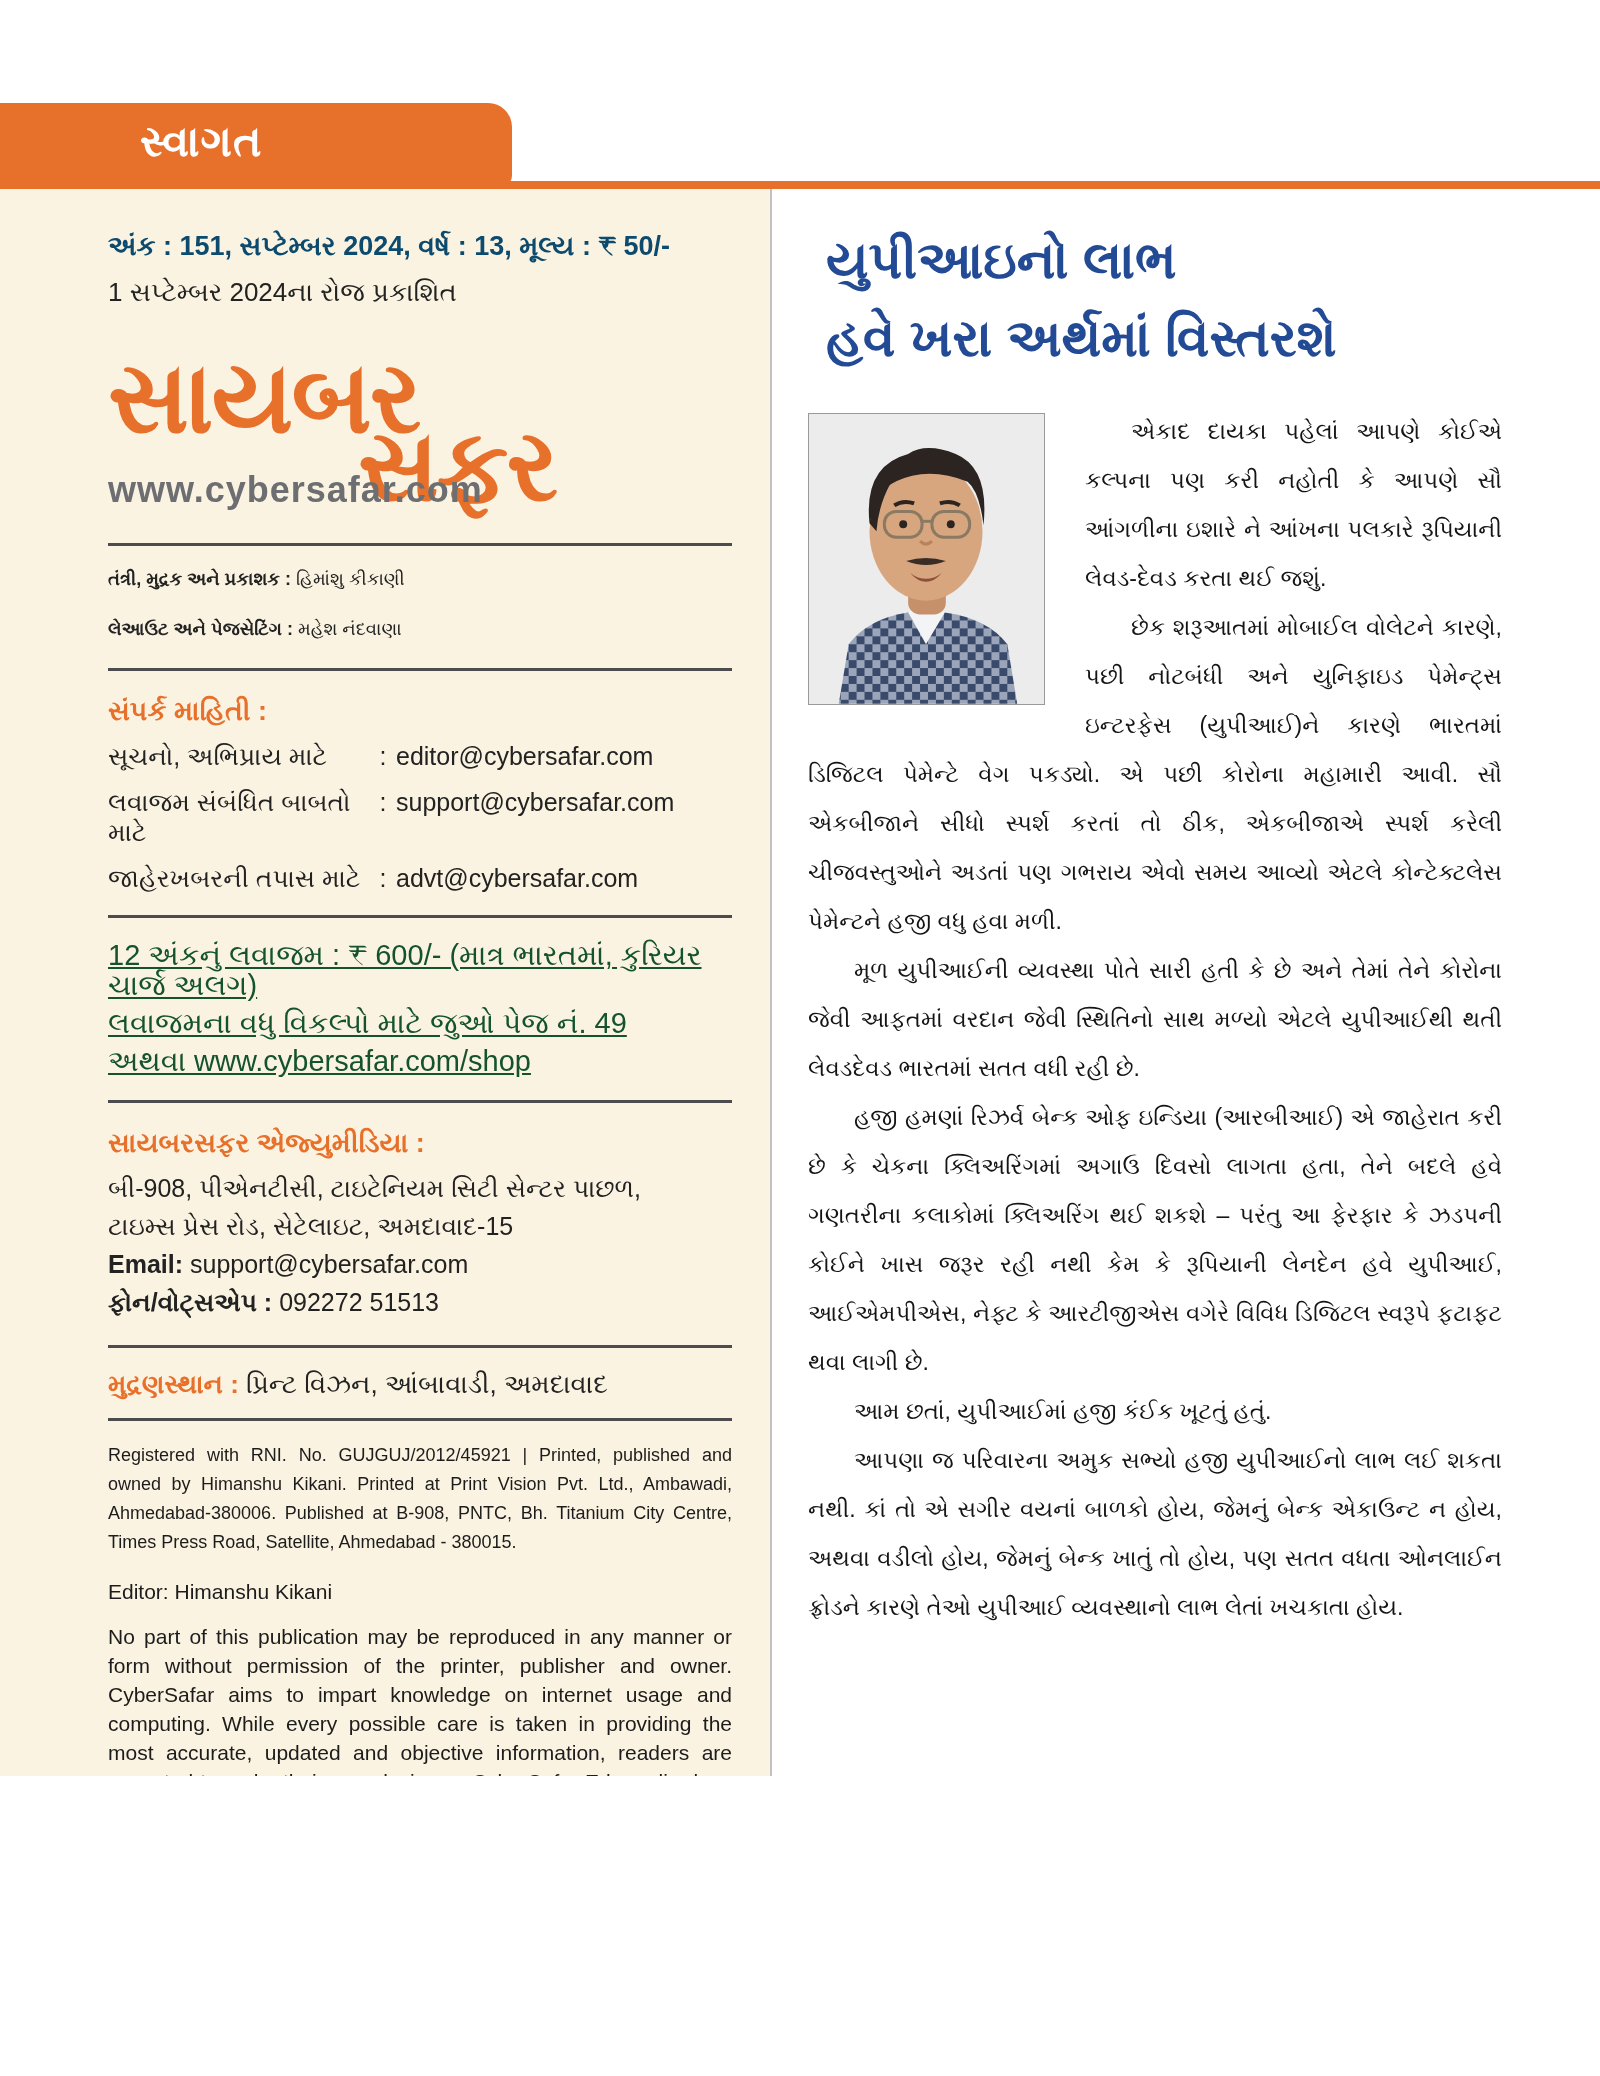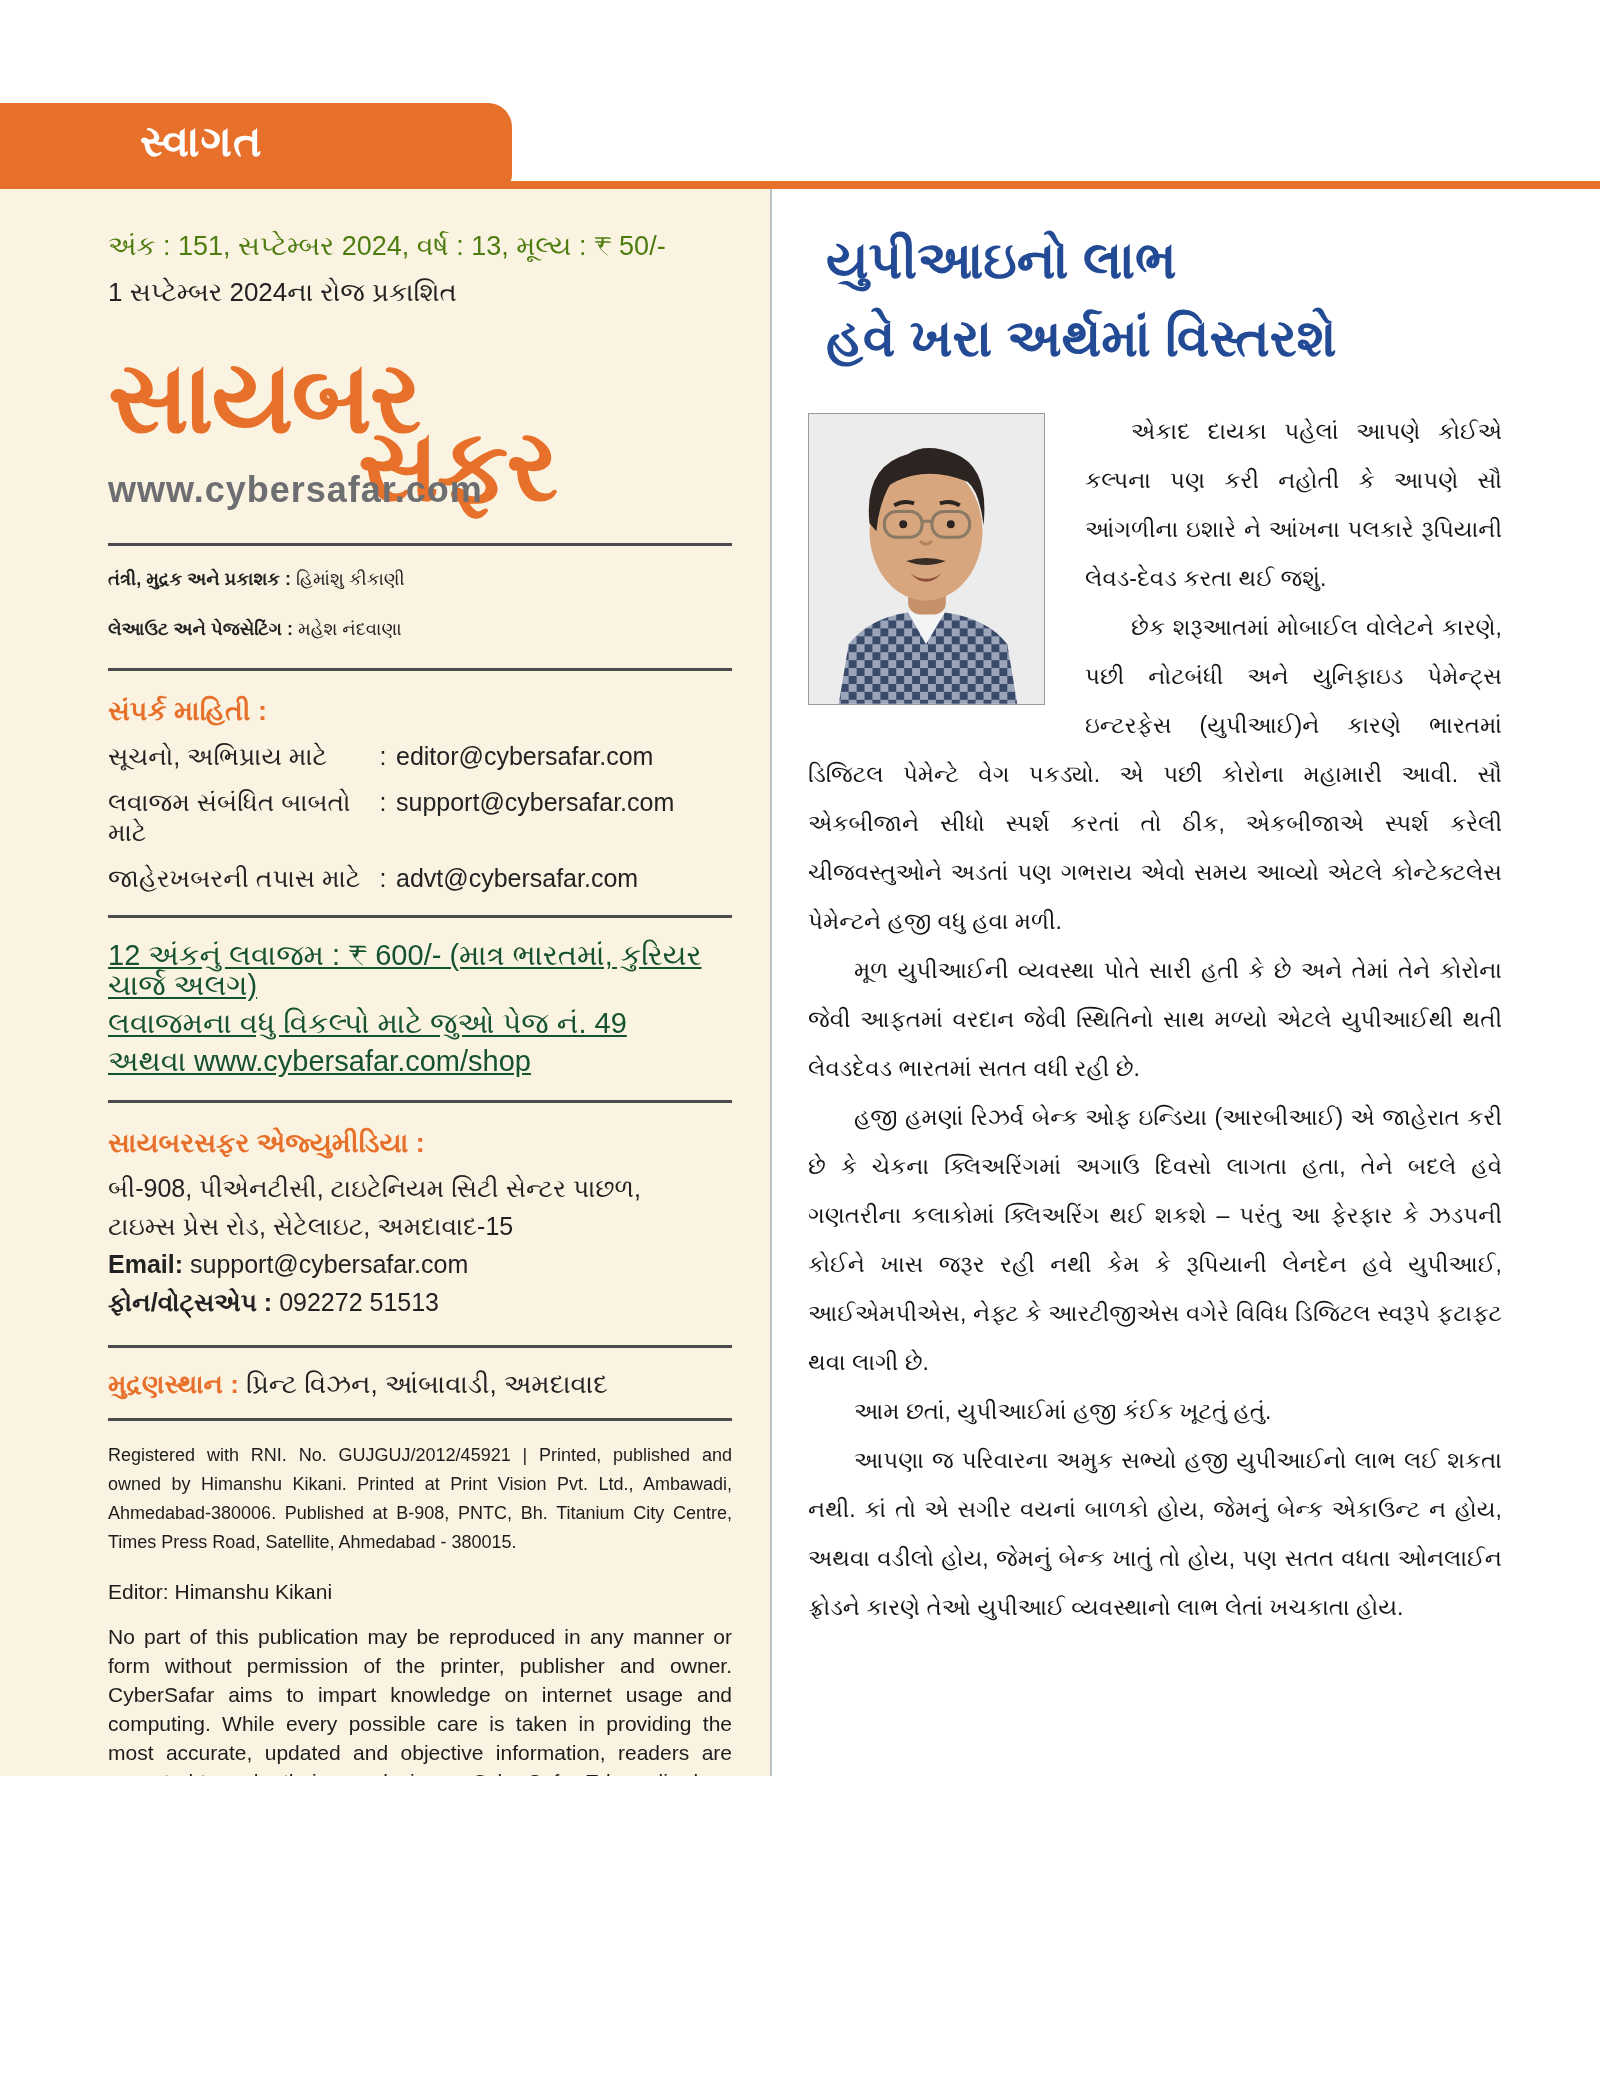--- a/index.html
+++ b/index.html
@@ -11,21 +11,21 @@
   
   .orange-bar{position:absolute;left:0;top:181px;width:1600px;height:8px;
     background:var(--color-orange,#e7702b);}
   .welcome-tab{position:absolute;left:0;top:103px;width:512px;height:86px;
     background:var(--color-orange,#e7702b);border-radius:0 24px 14px 0;}
   .welcome-tab .tab-label{display:block;padding:14px 0 0 140px;color:#fff;
     font-size:43px;font-weight:bold;letter-spacing:1px;}
   
   .left-panel{position:absolute;left:0;top:189px;width:770px;height:1735px;
     background:var(--color-cream,#fbf3e1);padding:40px 38px 0 108px;}
-  .issue-line{font-size:27px;font-weight:normal;color:#4d7c0f;line-height:34px;}
+  .issue-line{font-size:27px;font-weight:bold;color:#0c4a6e;line-height:34px;}
   .publish-line{font-size:26px;line-height:34px;margin-top:12px;color:#222;}
   .logo-block{position:relative;height:162px;margin-top:38px;}
   .logo-w{color:var(--color-orange,#e7702b);font-weight:bold;font-size:100px;
     line-height:100px;letter-spacing:-2px;}
   .logo-w2{position:absolute;left:250px;top:68px;}
   .logo-site{position:absolute;left:0;top:122px;font-size:36px;font-weight:bold;
     color:#6d6e71;letter-spacing:1px;}
   .rule{border-top:3px solid #4c4c4e;width:100%;}
   .r1{margin-top:34px;} .r2{margin-top:22px;} .r3{margin-top:22px;}
   .r4{margin-top:24px;} .r5{margin-top:28px;} .r6{margin-top:18px;}

